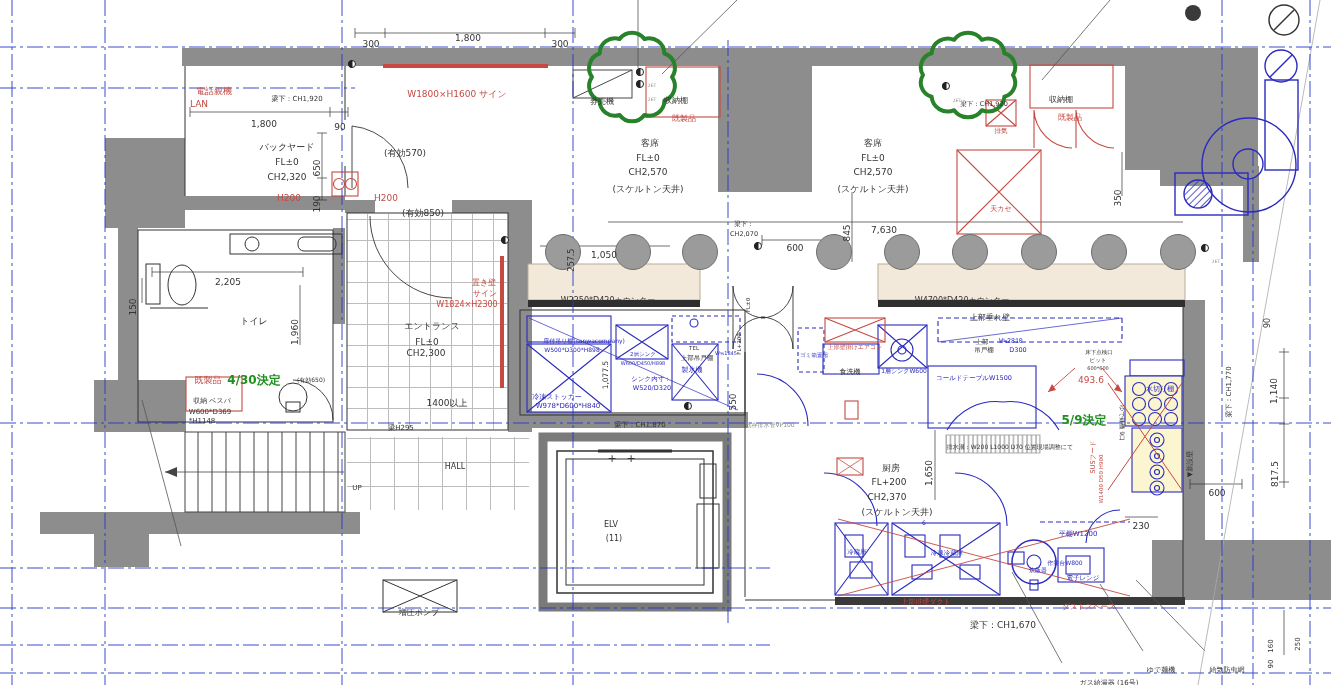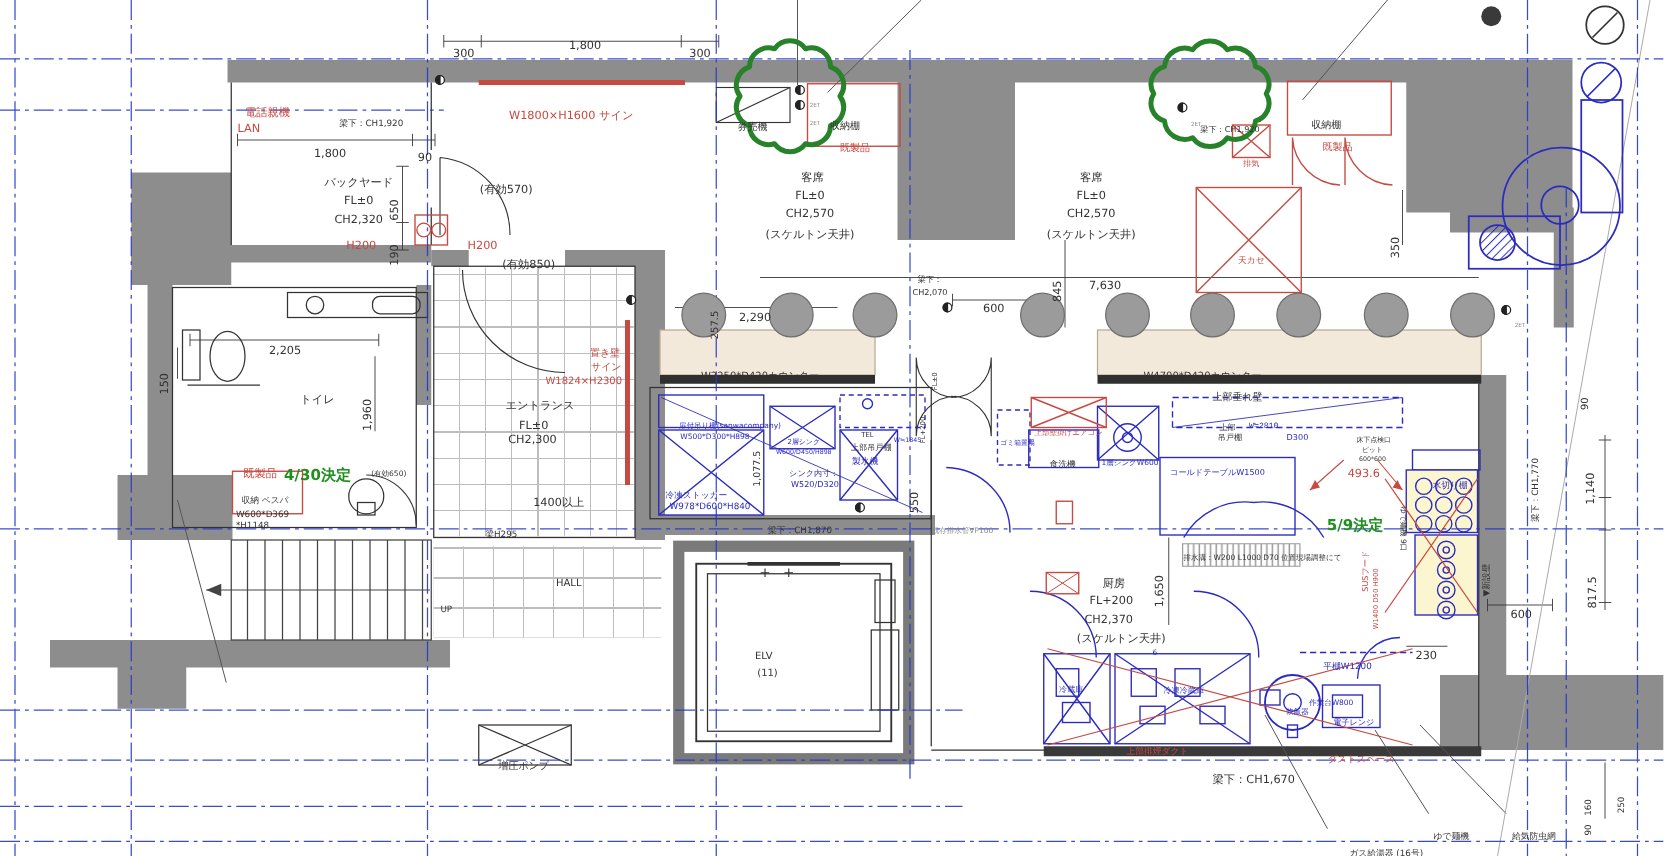--- a/index.html
+++ b/index.html
@@ -344,21 +344,21 @@
       <div class="lbl" style="left: 1070px; top: 101px; transform: translate(-50%, -50%); font-size: 8px; color: rgb(198, 74, 66);">既製品</div>
       <div class="lbl" style="left: 984px; top: 87px; transform: translate(-50%, -50%); font-size: 6.5px; color: rgb(51, 51, 51);">梁下：CH1,920</div>
       <div class="lbl" style="left: 1001px; top: 114px; transform: translate(-50%, -50%); font-size: 6.5px; color: rgb(198, 74, 66);">排気</div>
       <div class="lbl" style="left: 1001px; top: 192px; transform: translate(-50%, -50%); font-size: 7px; color: rgb(198, 74, 66);">天カセ</div>
       <div class="lbl" style="left: 1118px; top: 181px; transform: translate(-50%, -50%) rotate(-90deg); font-size: 9px; color: rgb(51, 51, 51);">350</div>
       <div class="lbl" style="left: 884px; top: 213px; transform: translate(-50%, -50%); font-size: 9px; color: rgb(51, 51, 51);">7,630</div>
       <div class="lbl" style="left: 744px; top: 207px; transform: translate(-50%, -50%); font-size: 6.5px; color: rgb(51, 51, 51);">梁下：</div>
       <div class="lbl" style="left: 744px; top: 217px; transform: translate(-50%, -50%); font-size: 6.5px; color: rgb(51, 51, 51);">CH2,070</div>
       <div class="lbl" style="left: 847px; top: 216px; transform: translate(-50%, -50%) rotate(-90deg); font-size: 9px; color: rgb(51, 51, 51);">845</div>
       <div class="lbl" style="left: 795px; top: 231px; transform: translate(-50%, -50%); font-size: 9px; color: rgb(51, 51, 51);">600</div>
-      <div class="lbl" style="left: 604px; top: 238px; transform: translate(-50%, -50%); font-size: 9px; color: rgb(51, 51, 51);">2,290</div>
+      <div class="lbl" style="left: 604px; top: 238px; transform: translate(-50%, -50%); font-size: 9px; color: rgb(51, 51, 51);">1,050</div>
       <div class="lbl" style="left: 572px; top: 243px; transform: translate(-50%, -50%) rotate(-90deg); font-size: 8px; color: rgb(51, 51, 51);">257.5</div>
       <div class="lbl" style="left: 608px; top: 284px; transform: translate(-50%, -50%); font-size: 8px; color: rgb(51, 51, 51);">W2250*D420カウンター</div>
       <div class="lbl" style="left: 962px; top: 284px; transform: translate(-50%, -50%); font-size: 8px; color: rgb(51, 51, 51);">W4700*D420カウンター</div>
       <div class="lbl" style="left: 990px; top: 301px; transform: translate(-50%, -50%); font-size: 8px; color: rgb(51, 51, 51);">上部垂れ壁</div>
       <div class="lbl" style="left: 133px; top: 290px; transform: translate(-50%, -50%) rotate(-90deg); font-size: 9px; color: rgb(51, 51, 51);">150</div>
       <div class="lbl" style="left: 228px; top: 265px; transform: translate(-50%, -50%); font-size: 9px; color: rgb(51, 51, 51);">2,205</div>
       <div class="lbl" style="left: 254px; top: 304px; transform: translate(-50%, -50%); font-size: 9px; color: rgb(51, 51, 51);">トイレ</div>
       <div class="lbl" style="left: 295px; top: 315px; transform: translate(-50%, -50%) rotate(-90deg); font-size: 9px; color: rgb(51, 51, 51);">1,960</div>
       <div class="lbl" style="left: 208px; top: 363px; transform: translate(-50%, -50%); font-size: 9px; color: rgb(198, 74, 66);">既製品</div>
       <div class="lbl" style="left: 254px; top: 363px; transform: translate(-50%, -50%); font-size: 12px; color: rgb(31, 143, 31); font-weight: bold;">4/30決定</div>
@@ -398,21 +398,21 @@
       <div class="lbl" style="left: 740px; top: 327px; transform: translate(-50%, -50%) rotate(-90deg); font-size: 5.5px; color: rgb(51, 51, 51);">FL+200</div>
       <div class="lbl" style="left: 770px; top: 408px; transform: translate(-50%, -50%); font-size: 6px; color: rgb(138, 138, 138);">既存排水管VP100</div>
       <div class="lbl" style="left: 814px; top: 339px; transform: translate(-50%, -50%); font-size: 5.5px; color: rgb(43, 43, 191);">ゴミ箱置場</div>
       <div class="lbl" style="left: 855px; top: 330px; transform: translate(-50%, -50%); font-size: 6px; color: rgb(198, 74, 66);">上部壁掛けエアコン</div>
       <div class="lbl" style="left: 850px; top: 355px; transform: translate(-50%, -50%); font-size: 7px; color: rgb(51, 51, 51);">食洗機</div>
       <div class="lbl" style="left: 904px; top: 354px; transform: translate(-50%, -50%); font-size: 6px; color: rgb(43, 43, 191);">1層シンクW600</div>
       <div class="lbl" style="left: 974px; top: 361px; transform: translate(-50%, -50%); font-size: 6.5px; color: rgb(43, 43, 191);">コールドテーブルW1500</div>
       <div class="lbl" style="left: 982px; top: 325px; transform: translate(-50%, -50%); font-size: 6.5px; color: rgb(51, 51, 51);">上部</div>
       <div class="lbl" style="left: 984px; top: 333px; transform: translate(-50%, -50%); font-size: 6.5px; color: rgb(51, 51, 51);">吊戸棚</div>
       <div class="lbl" style="left: 1011px; top: 325px; transform: translate(-50%, -50%); font-size: 6.5px; color: rgb(43, 43, 191); font-family: Liberation Mono, monospace;">W≒2810</div>
-      <div class="lbl" style="left: 1018px; top: 333px; transform: translate(-50%, -50%); font-size: 6.5px; color: rgb(43, 43, 191); margin-left: 20px;">D300</div>
+      <div class="lbl" style="left: 1018px; top: 333px; transform: translate(-50%, -50%); font-size: 6.5px; color: rgb(43, 43, 191);">D300</div>
       <div class="lbl" style="left: 1099px; top: 336px; transform: translate(-50%, -50%); font-size: 5.5px; color: rgb(51, 51, 51);">床下点検口</div>
       <div class="lbl" style="left: 1098px; top: 344px; transform: translate(-50%, -50%); font-size: 5.5px; color: rgb(51, 51, 51);">ピット</div>
       <div class="lbl" style="left: 1098px; top: 351px; transform: translate(-50%, -50%); font-size: 5px; color: rgb(51, 51, 51);">600*600</div>
       <div class="lbl" style="left: 1091px; top: 363px; transform: translate(-50%, -50%); font-size: 9px; color: rgb(198, 74, 66);">493.6</div>
       <div class="lbl" style="left: 1160px; top: 372px; transform: translate(-50%, -50%); font-size: 7px; color: rgb(43, 43, 191);">水切り棚</div>
       <div class="lbl" style="left: 1084px; top: 403px; transform: translate(-50%, -50%); font-size: 12px; color: rgb(31, 143, 31); font-weight: bold;">5/9決定</div>
       <div class="lbl" style="left: 1122px; top: 406px; transform: translate(-50%, -50%) rotate(90deg); font-size: 6px; color: rgb(51, 51, 51);">ゆで麺機 9口</div>
       <div class="lbl" style="left: 1093px; top: 440px; transform: translate(-50%, -50%) rotate(-90deg); font-size: 6.5px; color: rgb(198, 74, 66);">SUSフード</div>
       <div class="lbl" style="left: 1102px; top: 462px; transform: translate(-50%, -50%) rotate(-90deg); font-size: 5.5px; color: rgb(198, 74, 66);">W1400 D50 H900</div>
       <div class="lbl" style="left: 1190px; top: 447px; transform: translate(-50%, -50%) rotate(-90deg); font-size: 7px; color: rgb(51, 51, 51);">▼新設壁</div>

